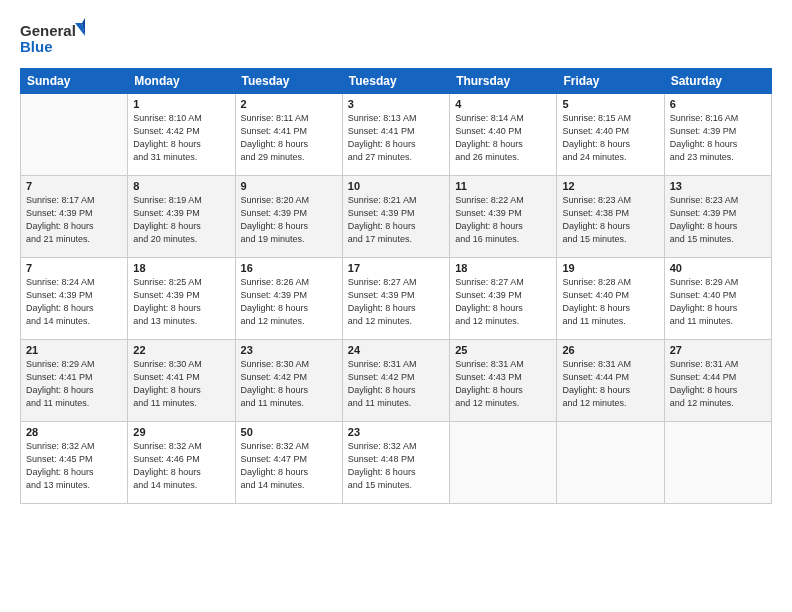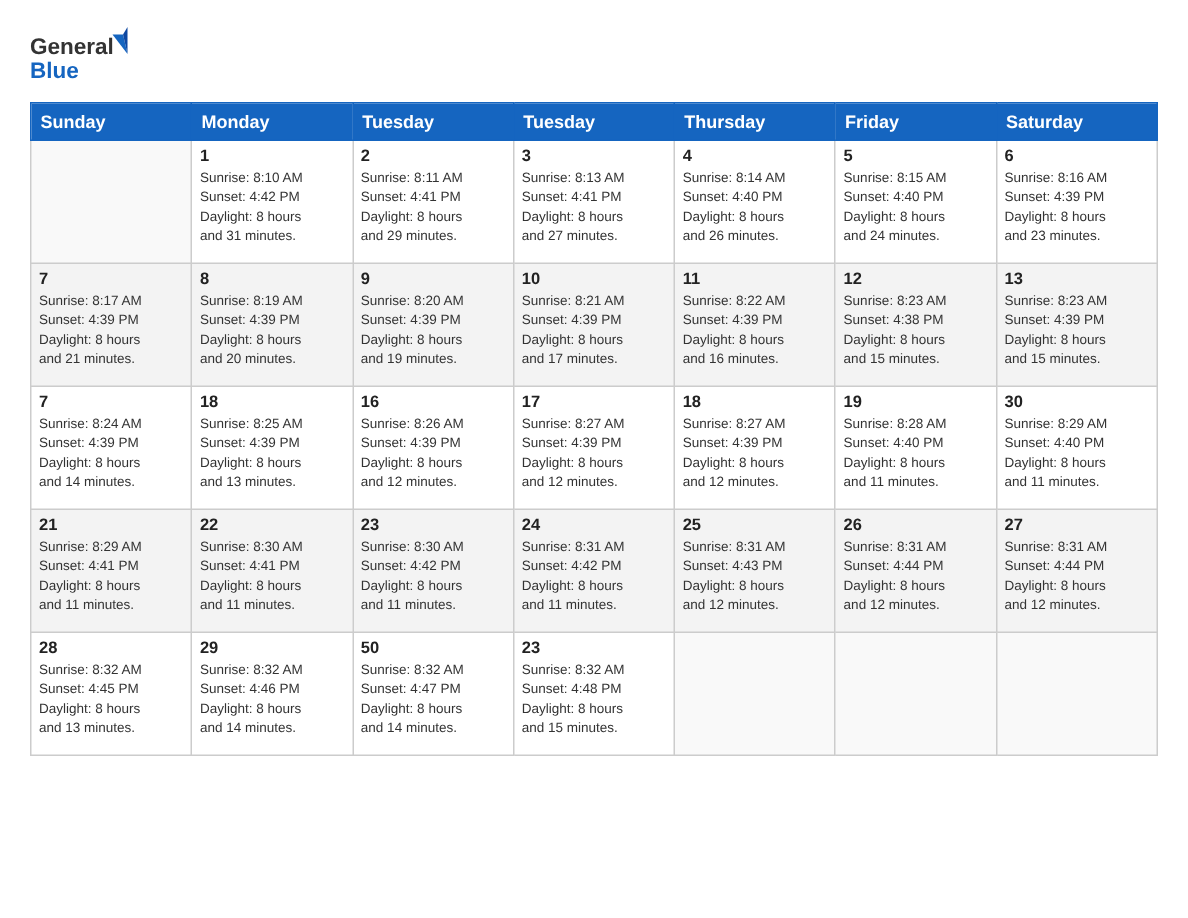--- a/index.html
+++ b/index.html
@@ -193,21 +193,21 @@
           </td>
           <td>
             <span class="day-num">18</span>
             <div class="day-info">Sunrise: 8:27 AM<br>Sunset: 4:39 PM<br>Daylight: 8 hours<br>and 12 minutes.</div>
           </td>
           <td>
             <span class="day-num">19</span>
             <div class="day-info">Sunrise: 8:28 AM<br>Sunset: 4:40 PM<br>Daylight: 8 hours<br>and 11 minutes.</div>
           </td>
           <td>
-            <span class="day-num">30</span>
+            <span class="day-num">40</span>
             <div class="day-info">Sunrise: 8:29 AM<br>Sunset: 4:40 PM<br>Daylight: 8 hours<br>and 11 minutes.</div>
           </td>
         </tr>
         <tr class="row-bg-even">
           <td>
             <span class="day-num">21</span>
             <div class="day-info">Sunrise: 8:29 AM<br>Sunset: 4:41 PM<br>Daylight: 8 hours<br>and 11 minutes.</div>
           </td>
           <td>
             <span class="day-num">22</span>

